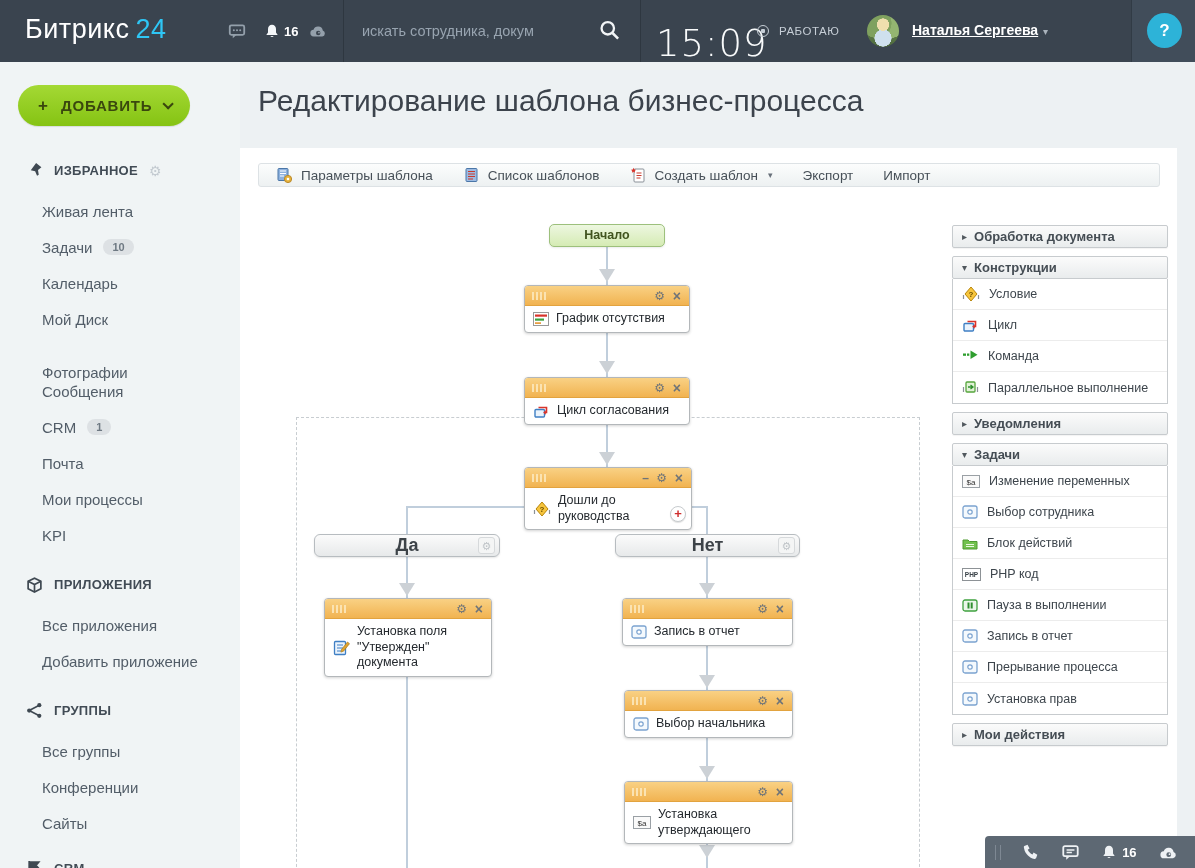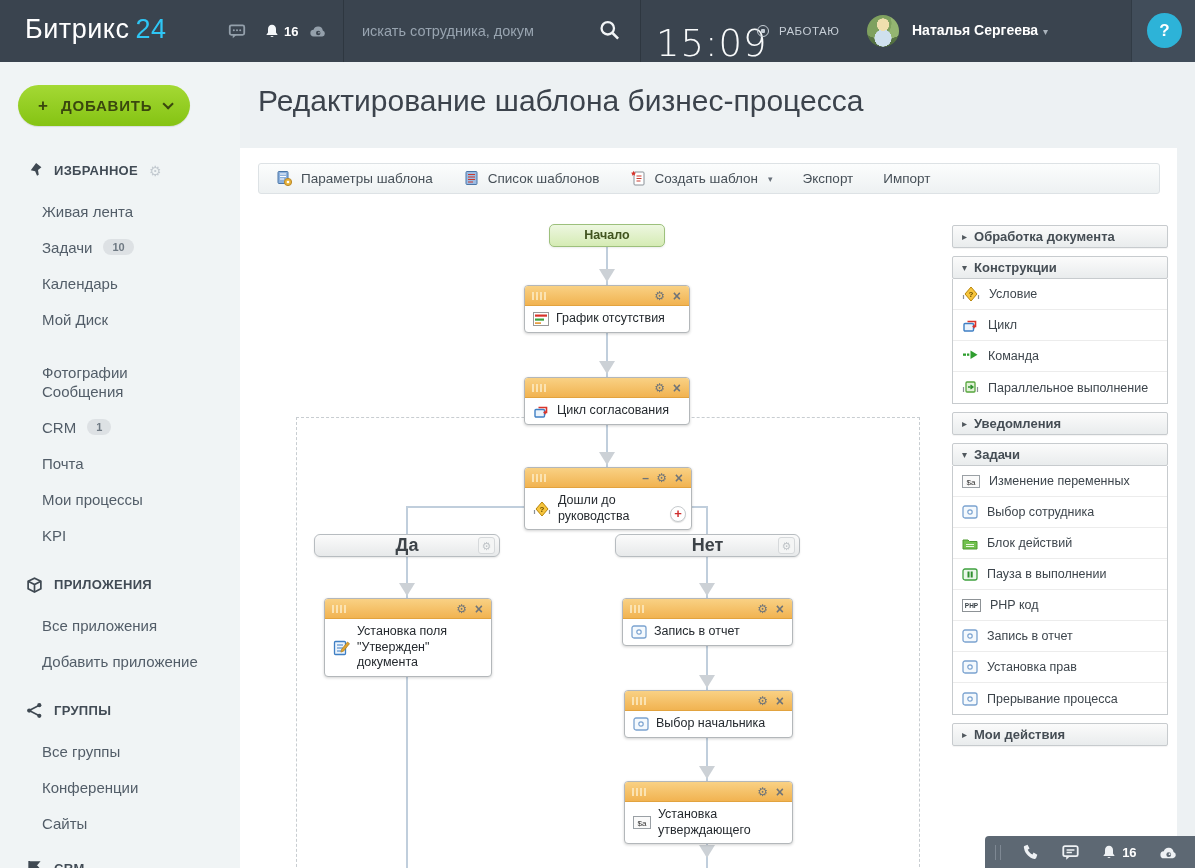--- a/index.html
+++ b/index.html
@@ -26,21 +26,21 @@
   .tb-status-dot { width:12px; height:12px; border:1px solid #c6ced6; border-radius:50%; position:relative; }
   .tb-status-dot::after { content:""; position:absolute; left:3px; top:3px; width:4px; height:4px; background:#c6ced6; border-radius:1px; }
   .tb-status-label { color:#c6ced6; font-size:11.5px; letter-spacing:.5px; }
   .avatar { position:absolute; left:867px; top:15px; width:32px; height:32px; border-radius:50%; cursor:pointer;
      background:
        radial-gradient(circle at 50% 30%, #f0dfae 0 22%, transparent 23%),
        radial-gradient(circle at 50% 72%, #cfe0ee 0 30%, transparent 31%),
        radial-gradient(circle at 30% 25%, #7fa15f 0 45%, transparent 46%),
        radial-gradient(circle at 75% 30%, #94b571 0 40%, transparent 41%),
        linear-gradient(#6d8d54,#4f6b3e); }
-  .tb-user { position:absolute; left:912px; top:22px; color:#fff; font-size:14px; font-weight:bold; cursor:pointer; }
+  .tb-user { position:absolute; left:912px; top:22px; color:#fff; font-size:14px; font-weight:bold; cursor:pointer;text-decoration:underline; }
   .tb-user-caret { position:absolute; left:1043px; top:26px; color:#aab3bc; font-size:10px; cursor:pointer; }
   .help-zone { position:absolute; right:0; top:0; width:64px; height:62px; background:#414d5a; border-left:1px solid #313b45; }
   .help-btn { position:absolute; left:15px; top:13px; width:35px; height:35px; border-radius:50%; background:var(--help-cyan);
      color:#fff; font-size:17px; font-weight:bold; text-align:center; line-height:35px; cursor:pointer; }
 
   
   .sidebar { position:absolute; left:0; top:62px; width:240px; height:806px; background:#f0f4f5; overflow:hidden; }
   .add-btn { position:absolute; left:18px; top:23px; width:172px; height:41px; border-radius:21px;
      background:linear-gradient(var(--add-green-1),var(--add-green-2)); display:flex; align-items:center; padding:0 20px; cursor:pointer;
      box-shadow:0 1px 1px rgba(0,0,0,.1); }
@@ -56,21 +56,21 @@
   .badge { display:inline-block; margin-left:11px; background:#dde1e4; color:#6e7983; font-size:11px; font-weight:bold;
      border-radius:9px; padding:2px 9px; }
   .sb-svg { width:17px; height:17px; fill:#3f4952; stroke:#3f4952; }
 
   
   .main { position:absolute; left:240px; top:62px; right:0; bottom:0; background:#edf1f3; }
   .page-title { position:absolute; left:18px; top:22px; font-size:30px; font-weight:300; color:#3c434c; }
   .card { position:absolute; left:0; top:86px; right:18px; bottom:0; background:#fff; overflow:hidden; }
 
   
-  .toolbar { position:absolute; left:18px; right:17px; top:15px; height:31px; border:1px solid #dde2e5; border-radius:3px;
+  .toolbar { position:absolute; left:18px; right:17px; top:15px; height:24px; border:1px solid #dde2e5; border-radius:3px;
      background:linear-gradient(#fcfdfd,#edf1f2); display:flex; align-items:center; padding-left:17px; gap:30px; }
   .tbtn { display:flex; align-items:center; gap:8px; cursor:pointer; }
   .tbtn-label { font-size:13.5px; color:#475058; }
   .tbtn-caret { font-size:9px; color:#68707a; margin-left:2px; }
 
   
   .dashed-rect { position:absolute; left:56px; top:269px; width:624px; height:460px; border:1px dashed #c8cdd1; }
   .vl { position:absolute; width:2px; background:#c0cedc; }
   .hl { position:absolute; height:2px; background:#c0cedc; }
   .arrow { position:absolute; width:0; height:0; border-left:8px solid transparent; border-right:8px solid transparent;
@@ -522,54 +522,54 @@
           <span>Выбор сотрудника</span>
         </div>
         <div class="pal-item">
           <svg class="isvg" width="16" height="13" viewBox="0 0 16 13">
               <path d="M1 3h5l1.5 1.5H15V12H1z" fill="#72c14e" stroke="#4e9a31"></path>
               <path d="M4 7.5h8M4 9.5h8" stroke="#e8f6df" stroke-width="1"></path>
             </svg>
           <span>Блок действий</span>
         </div>
         <div class="pal-item">
+          <svg class="isvg" width="19" height="13" viewBox="0 0 19 13">
+              <rect x=".5" y=".5" width="18" height="12" fill="#fff" stroke="#8d9296"></rect>
+              <text x="9.5" y="9.3" text-anchor="middle" font-size="6.5" font-weight="bold" fill="#3a4248">PHP</text>
+            </svg>
+          <span>PHP код</span>
+        </div>
+        <div class="pal-item">
           <svg class="isvg" width="16" height="13" viewBox="0 0 16 13">
               <rect x="1" y="1" width="14" height="11" rx="2" fill="#eaf7ea" stroke="#3fa13f" stroke-width="1.3"></rect>
               <rect x="5.5" y="3.5" width="2" height="6" fill="#2f8f2f"></rect>
               <rect x="8.7" y="3.5" width="2" height="6" fill="#2f8f2f"></rect>
             </svg>
           <span>Пауза в выполнении</span>
         </div>
         <div class="pal-item">
-          <svg class="isvg" width="19" height="13" viewBox="0 0 19 13">
-              <rect x=".5" y=".5" width="18" height="12" fill="#fff" stroke="#8d9296"></rect>
-              <text x="9.5" y="9.3" text-anchor="middle" font-size="6.5" font-weight="bold" fill="#3a4248">PHP</text>
-            </svg>
-          <span>PHP код</span>
-        </div>
-        <div class="pal-item">
           <svg class="isvg" width="16" height="14" viewBox="0 0 16 14">
               <rect x="1" y="1" width="14" height="12" rx="2" fill="#f4f9fd" stroke="#7ba3d0" stroke-width="1.3"></rect>
               <circle cx="8" cy="7" r="2.2" fill="#fff" stroke="#7ba3d0" stroke-width="1.2"></circle>
             </svg>
           <span>Запись в отчет</span>
         </div>
         <div class="pal-item">
           <svg class="isvg" width="16" height="14" viewBox="0 0 16 14">
               <rect x="1" y="1" width="14" height="12" rx="2" fill="#f4f9fd" stroke="#7ba3d0" stroke-width="1.3"></rect>
               <circle cx="8" cy="7" r="2.2" fill="#fff" stroke="#7ba3d0" stroke-width="1.2"></circle>
             </svg>
-          <span>Установка прав</span>
+          <span>Прерывание процесса</span>
         </div>
         <div class="pal-item">
           <svg class="isvg" width="16" height="14" viewBox="0 0 16 14">
               <rect x="1" y="1" width="14" height="12" rx="2" fill="#f4f9fd" stroke="#7ba3d0" stroke-width="1.3"></rect>
               <circle cx="8" cy="7" r="2.2" fill="#fff" stroke="#7ba3d0" stroke-width="1.2"></circle>
             </svg>
-          <span>Прерывание процесса</span>
+          <span>Установка прав</span>
         </div>
       </div>
       <div class="pal-gap"></div>
 
       <div class="pal-h">
         <span class="pal-h-caret">▸</span>
         <span class="pal-h-label">Мои действия</span>
       </div>
     </div>
   </div>

